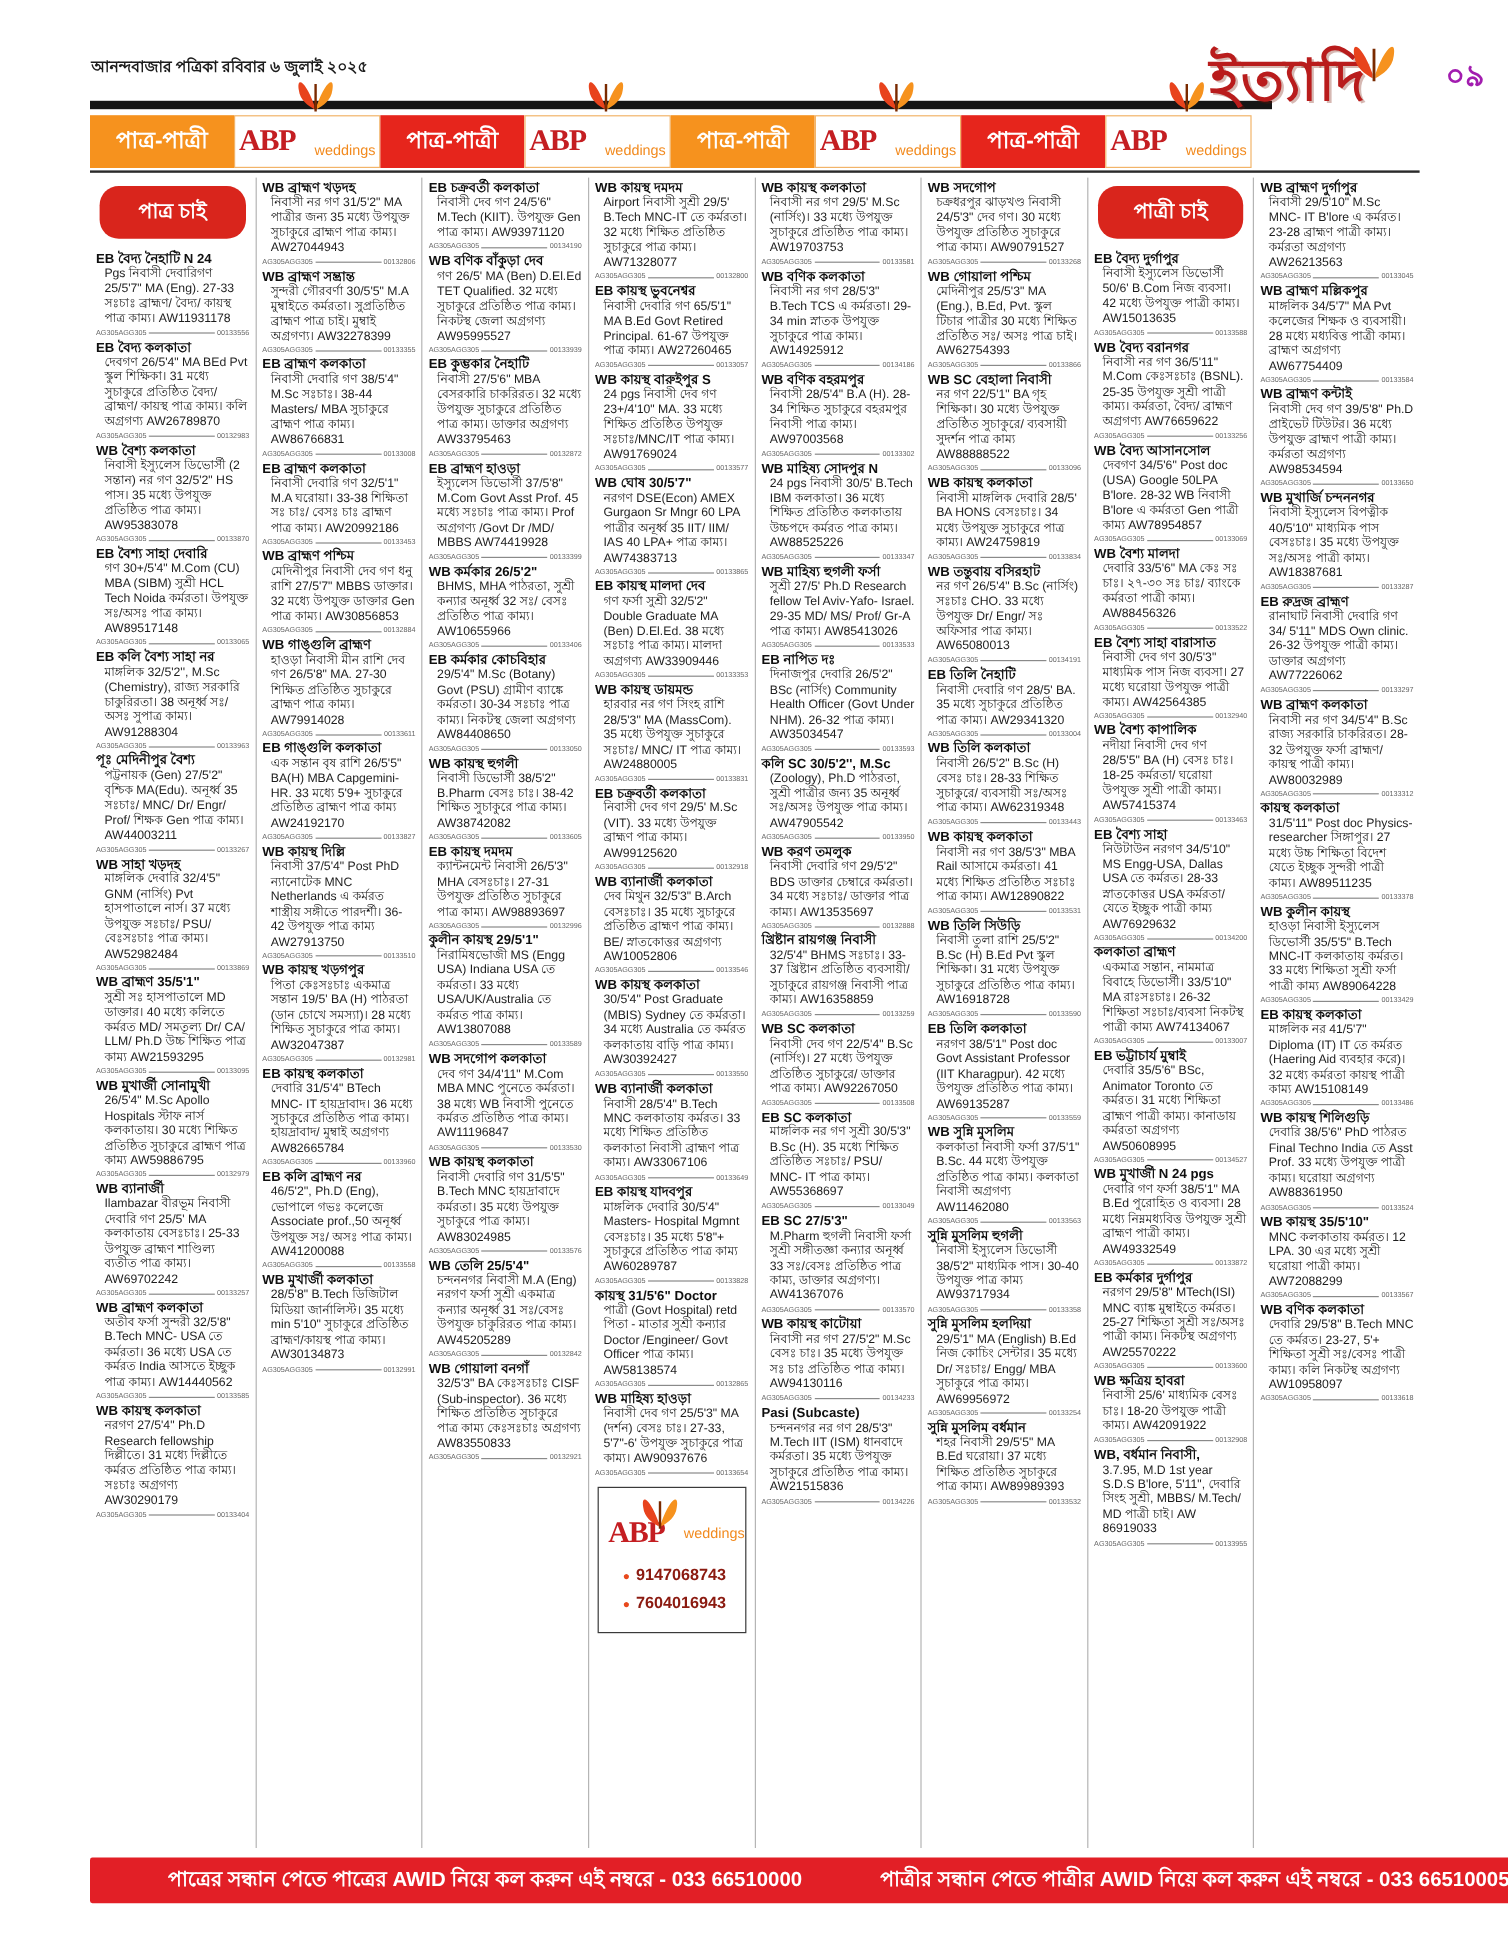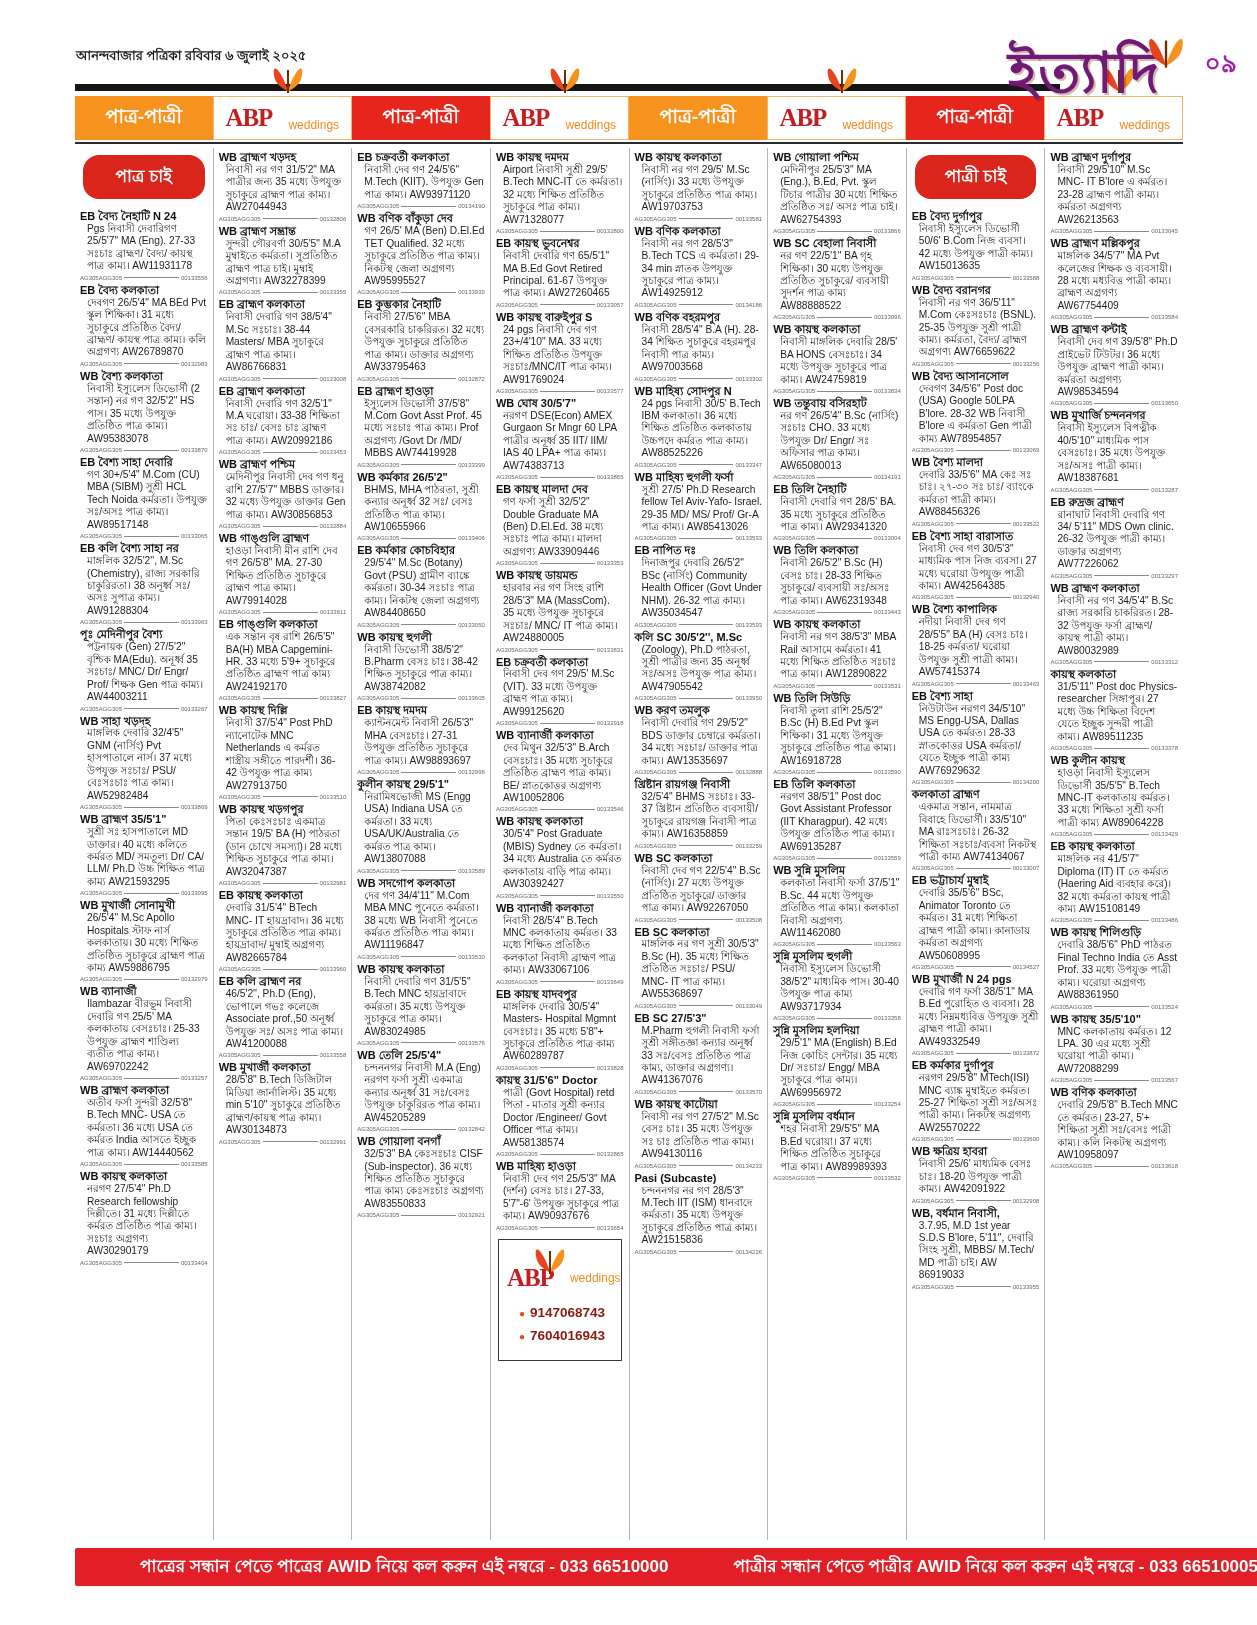--- a/index.html
+++ b/index.html
@@ -1,26 +1,26 @@
 <!DOCTYPE html>
 <html><head>
 <meta charset="utf-8">
 <style>
   html,body{margin:0;padding:0;background:#dedede;}
   .page{position:relative;width:1257px;height:1625px;background:#ffffff;margin:0 auto;
         font-family:"Liberation Sans",sans-serif;overflow:hidden;}
   
   .masthead{position:absolute;left:76px;top:46px;font-size:13px;font-weight:bold;color:#1c1c1c;}
   .pagenum{position:absolute;right:20px;top:44px;font-size:25px;font-weight:bold;color:#a21caf;}
-  .logo-etc{position:absolute;left:1008px;top:30px;font-size:56px;font-weight:bold;color:#701a75;
+  .logo-etc{position:absolute;left:1008px;top:30px;font-size:48px;font-weight:bold;color:#b91c1c;
             text-shadow:2px 2px 0 rgba(120,20,0,.30);letter-spacing:1px;z-index:3;}
   .logo-etc svg{position:absolute;right:-26px;top:-4px;}
   .black-rule{position:absolute;left:75px;top:84px;width:985px;height:7px;background:#161616;}
   
-  .banner{position:absolute;left:75px;top:96px;width:1108px;height:44px;display:flex;z-index:2;}
+  .banner{position:absolute;left:75px;top:96px;width:968px;height:44px;display:flex;z-index:2;}
   .banner-cell{flex:1;display:flex;align-items:center;justify-content:center;position:relative;}
   .banner-cell.title{color:#fff;font-weight:bold;font-size:19px;}
   .banner-cell.orange{background:#F6921E;}
   .banner-cell.red{background:#E6251C;}
   .banner-cell.logo{background:#fff;border:1px solid #f2b469;}
   .abp{font-family:"Liberation Serif",serif;font-weight:bold;font-size:25px;color:#C41E22;letter-spacing:-1px;}
   .wedd{font-size:12px;color:#F28A1E;margin-left:16px;align-self:flex-end;padding-bottom:7px;}
   .bfly{position:absolute;top:-40px;left:42%;}
   .banner-underline{position:absolute;left:75px;top:142px;width:1108px;height:2px;background:#2a2a2a;}
   
@@ -707,20 +707,29 @@
           <div class="ad-body">চন্দননগর নর গণ 28/5'3" M.Tech IIT (ISM) ধানবাদে কর্মরতা। 35 মধ্যে উপযুক্ত সুচাকুরে প্রতিষ্ঠিত পাত্র কাম্য। AW21515836</div>
           <div class="ad-foot">
             <span class="pref">AG305AGG305</span>
             <span class="line"></span>
             <span class="code">00134226</span>
           </div>
         </div>
       </div>
       <div class="col">
         <div class="ad">
+          <div class="ad-head">WB সদগোপ</div>
+          <div class="ad-body">চক্রধরপুর ঝাড়খণ্ড নিবাসী 24/5'3" দেব গণ। 30 মধ্যে উপযুক্ত প্রতিষ্ঠিত সুচাকুরে পাত্র কাম্য। AW90791527</div>
+          <div class="ad-foot">
+            <span class="pref">AG305AGG305</span>
+            <span class="line"></span>
+            <span class="code">00133268</span>
+          </div>
+        </div>
+        <div class="ad">
           <div class="ad-head">WB গোয়ালা পশ্চিম</div>
           <div class="ad-body">মেদিনীপুর 25/5'3" MA (Eng.), B.Ed, Pvt. স্কুল টিচার পাত্রীর 30 মধ্যে শিক্ষিত প্রতিষ্ঠিত সঃ/ অসঃ পাত্র চাই। AW62754393</div>
           <div class="ad-foot">
             <span class="pref">AG305AGG305</span>
             <span class="line"></span>
             <span class="code">00133866</span>
           </div>
         </div>
         <div class="ad">
           <div class="ad-head">WB SC বেহালা নিবাসী</div>

